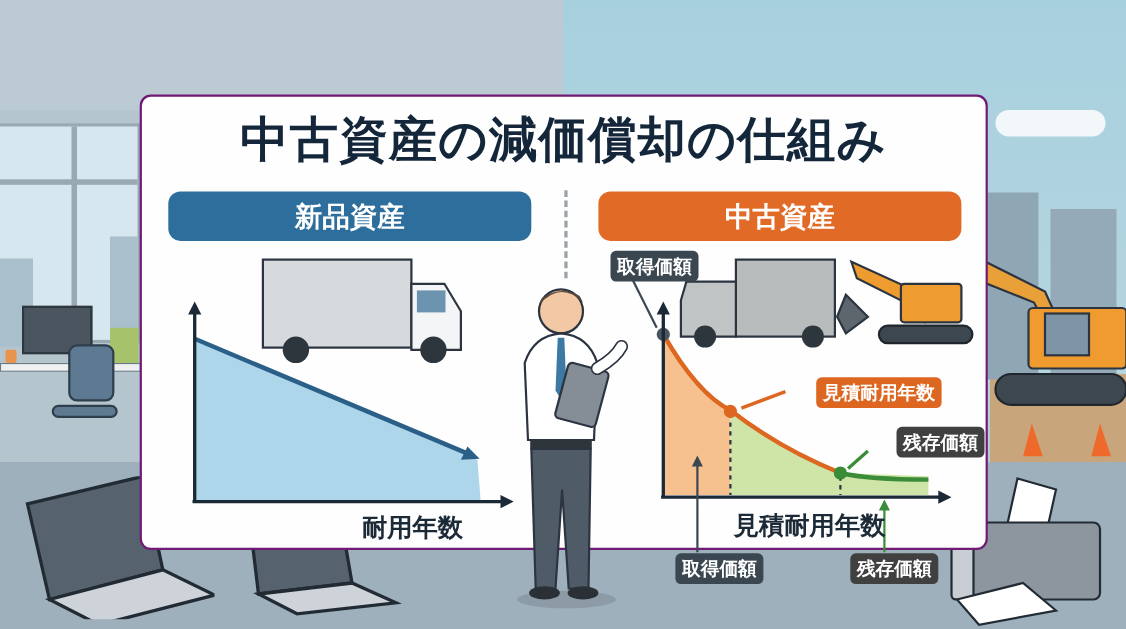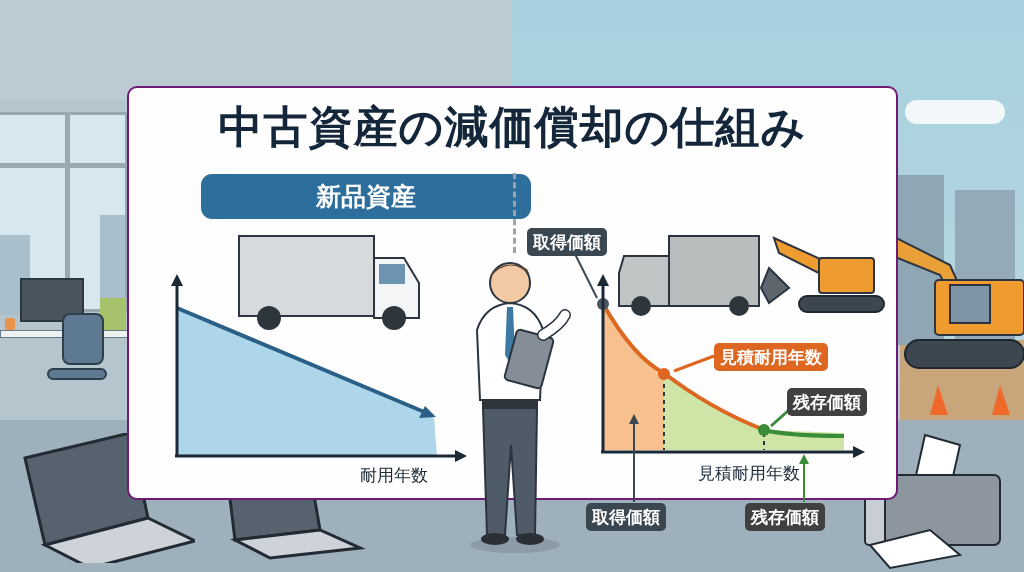--- a/index.html
+++ b/index.html
@@ -23,34 +23,34 @@
     .chair-seat { position: absolute; left: 47px; top: 368px; width: 60px; height: 12px; background: #5d7a92; border-radius: 6px; border: 2px solid #2f3e4b; }
 
     .cloud { position: absolute; left: 905px; top: 100px; width: 100px; height: 24px; background: #f2f7f9; border-radius: 20px; }
     .bldg { position: absolute; background: #8fa6b5; }
 
     .board { position: absolute; left: 127px; top: 86px; width: 771px; height: 414px; background: #fefefe;
       border: 2px solid #701a75; border-radius: 10px; }
     .title { position: absolute; left: 0; top: 10px; width: 100%; text-align: center; font-weight: bold;
       font-size: 44px; color: #14263a; letter-spacing: 1px; }
     .pill { position: absolute; height: 45px; border-radius: 11px; color: #fff; font-size: 25px; font-weight: bold;
-      display: flex; align-items: center; justify-content: center; margin-left: 48px; }
+      display: flex; align-items: center; justify-content: center; }
     .pill-new { left: 24px; top: 86px; width: 330px; background: #2d6e9c; }
     .pill-used { left: 415px; top: 86px; width: 330px; background: #e06a26; }
     .divider { position: absolute; left: 384px; top: 85px; width: 0; height: 80px; border-left: 3px dashed #9aa3aa; }
 
     .chart-svg { position: absolute; left: 0; top: 0; }
 
     .tag { position: absolute; height: 28px; border-radius: 5px; color: #fff; font-size: 17px; font-weight: bold;
-      display: flex; align-items: center; justify-content: center; padding: 0 6px; white-space: nowrap; }
+      display: flex; align-items: center; justify-content: center; padding: 0 6px; white-space: nowrap; margin-left: 28px; }
     .tag-dark { background: #3b4750; }
     .tag-orange { background: #dd6721; }
     .tag-green { background: #404040; }
 
-    .axis-label { position: absolute; font-size: 17px; font-weight: normal; color: #1c2a38; margin-left: 31px; }
+    .axis-label { position: absolute; font-size: 23px; font-weight: bold; color: #1c2a38; }
 
     .person { position: absolute; left: 0; top: 0; }
   </style>
 </head>
 <body>
 
 <div class="bg-left"></div>
 <div class="bg-right"></div>
 <div class="floor"></div>
 <div class="floor-r"></div>
@@ -94,20 +94,21 @@
   <polygon points="65,5 100,15 90,60 55,50" fill="#fff" stroke="#222b33" stroke-width="2"></polygon>
   <rect x="20" y="45" width="120" height="70" rx="6" fill="#8d969e" stroke="#222b33" stroke-width="2"></rect>
   <rect x="5" y="55" width="20" height="60" rx="4" fill="#c8ced3" stroke="#222b33" stroke-width="2"></rect>
   <polygon points="10,115 70,100 100,125 30,138" fill="#fff" stroke="#222b33" stroke-width="2"></polygon>
 </svg>
 
 <div class="board">
   <div class="title">中古資産の減価償却の仕組み</div>
 
   <div class="pill pill-new">新品資産</div>
+  <div class="pill pill-used">中古資産</div>
   <div class="divider"></div>
 
   <svg class="chart-svg" width="771" height="414">
 
     <polygon points="48,220 305,330 308,368 48,368" fill="#add6eb"></polygon>
     <line x1="48" y1="220" x2="300" y2="326" stroke="#2a5f87" stroke-width="4"></line>
     <polygon points="307,329 290,330 296,318" fill="#2a5f87"></polygon>
     <line x1="48" y1="368" x2="48" y2="192" stroke="#1b2836" stroke-width="3"></line>
     <polygon points="48,186 42,198 54,198" fill="#1b2836"></polygon>
     <line x1="46" y1="368" x2="330" y2="368" stroke="#1b2836" stroke-width="3"></line>

